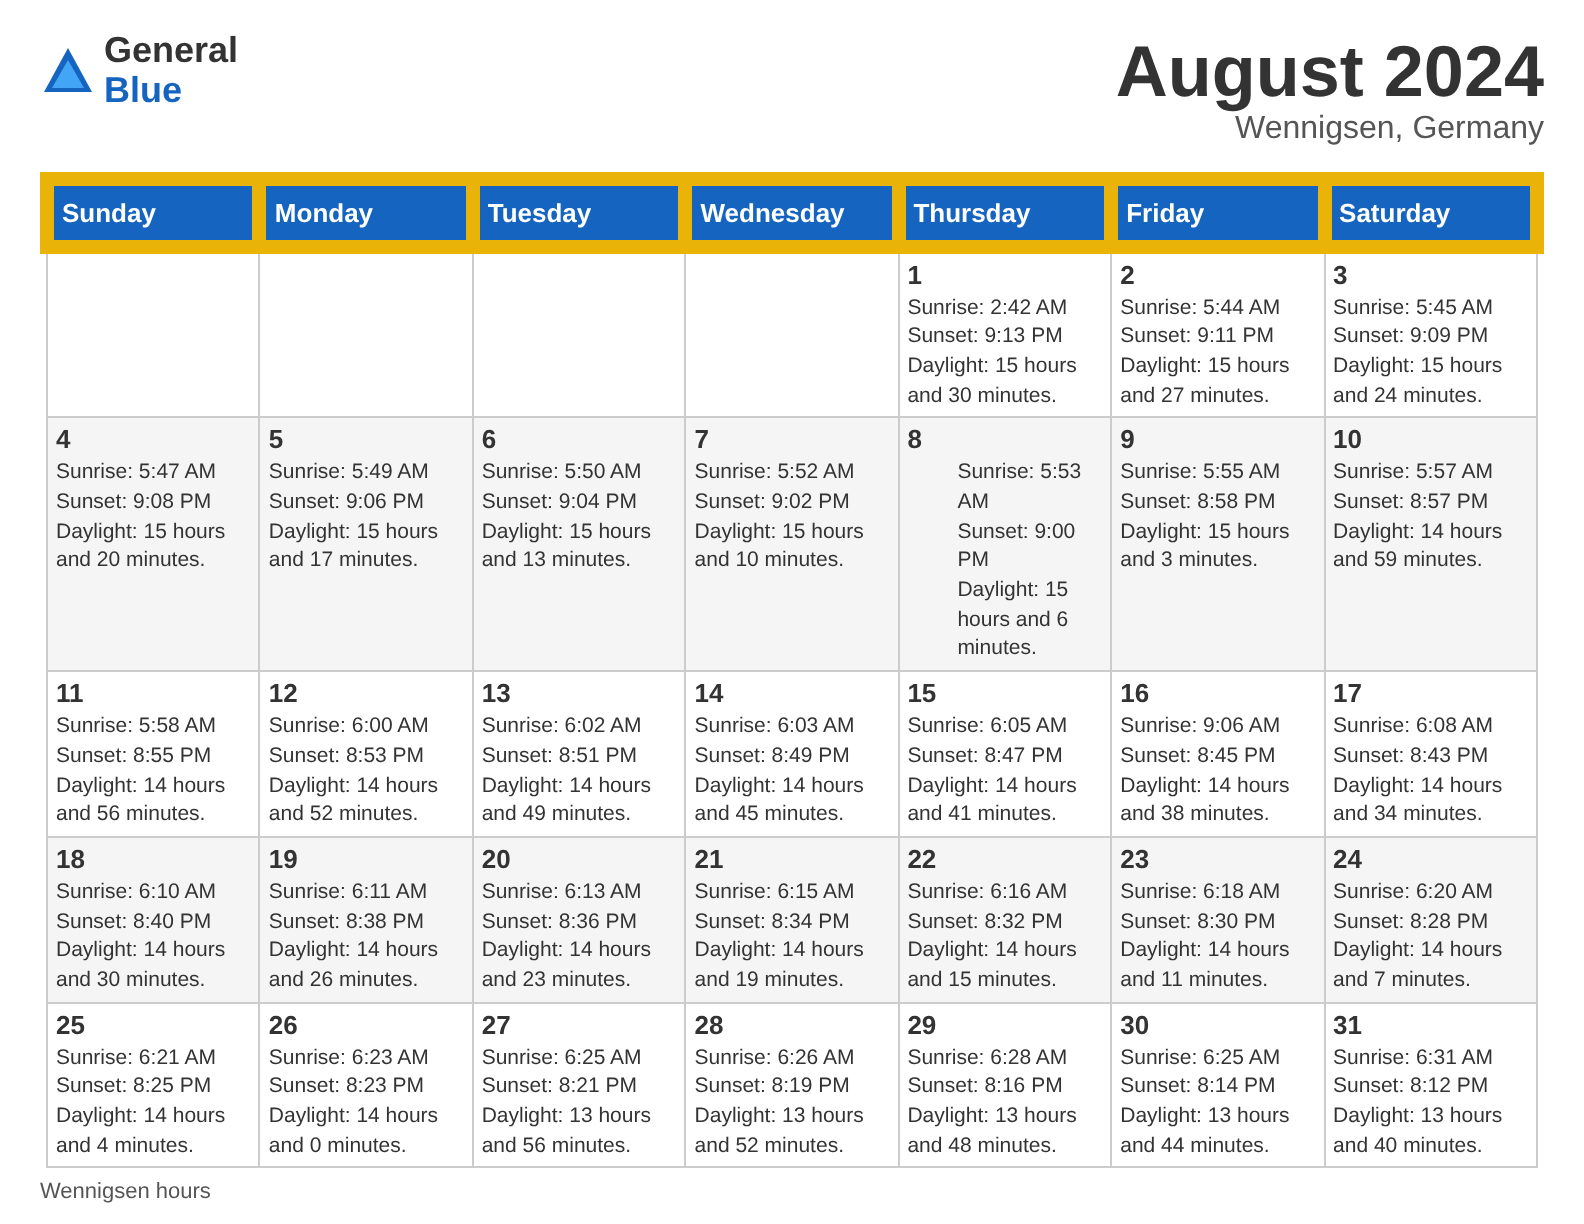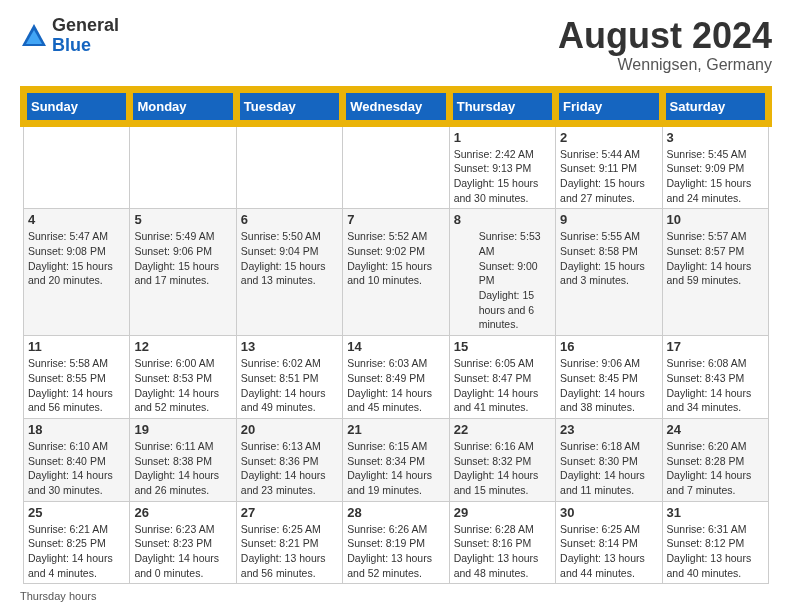--- a/index.html
+++ b/index.html
@@ -334,15 +334,15 @@
             <div class="day-number">31</div>
             <div class="day-info" style="white-space: pre-line;">Sunrise: 6:31 AM
 Sunset: 8:12 PM
 Daylight: 13 hours and 40 minutes.</div>
           </td>
         </tr>
       </tbody>
   </table>
 
   <div class="legend">
-    <span>Thursday hours</span>
+    <span>Wennigsen hours</span>
   </div>
 </div>
 
 </body></html>

